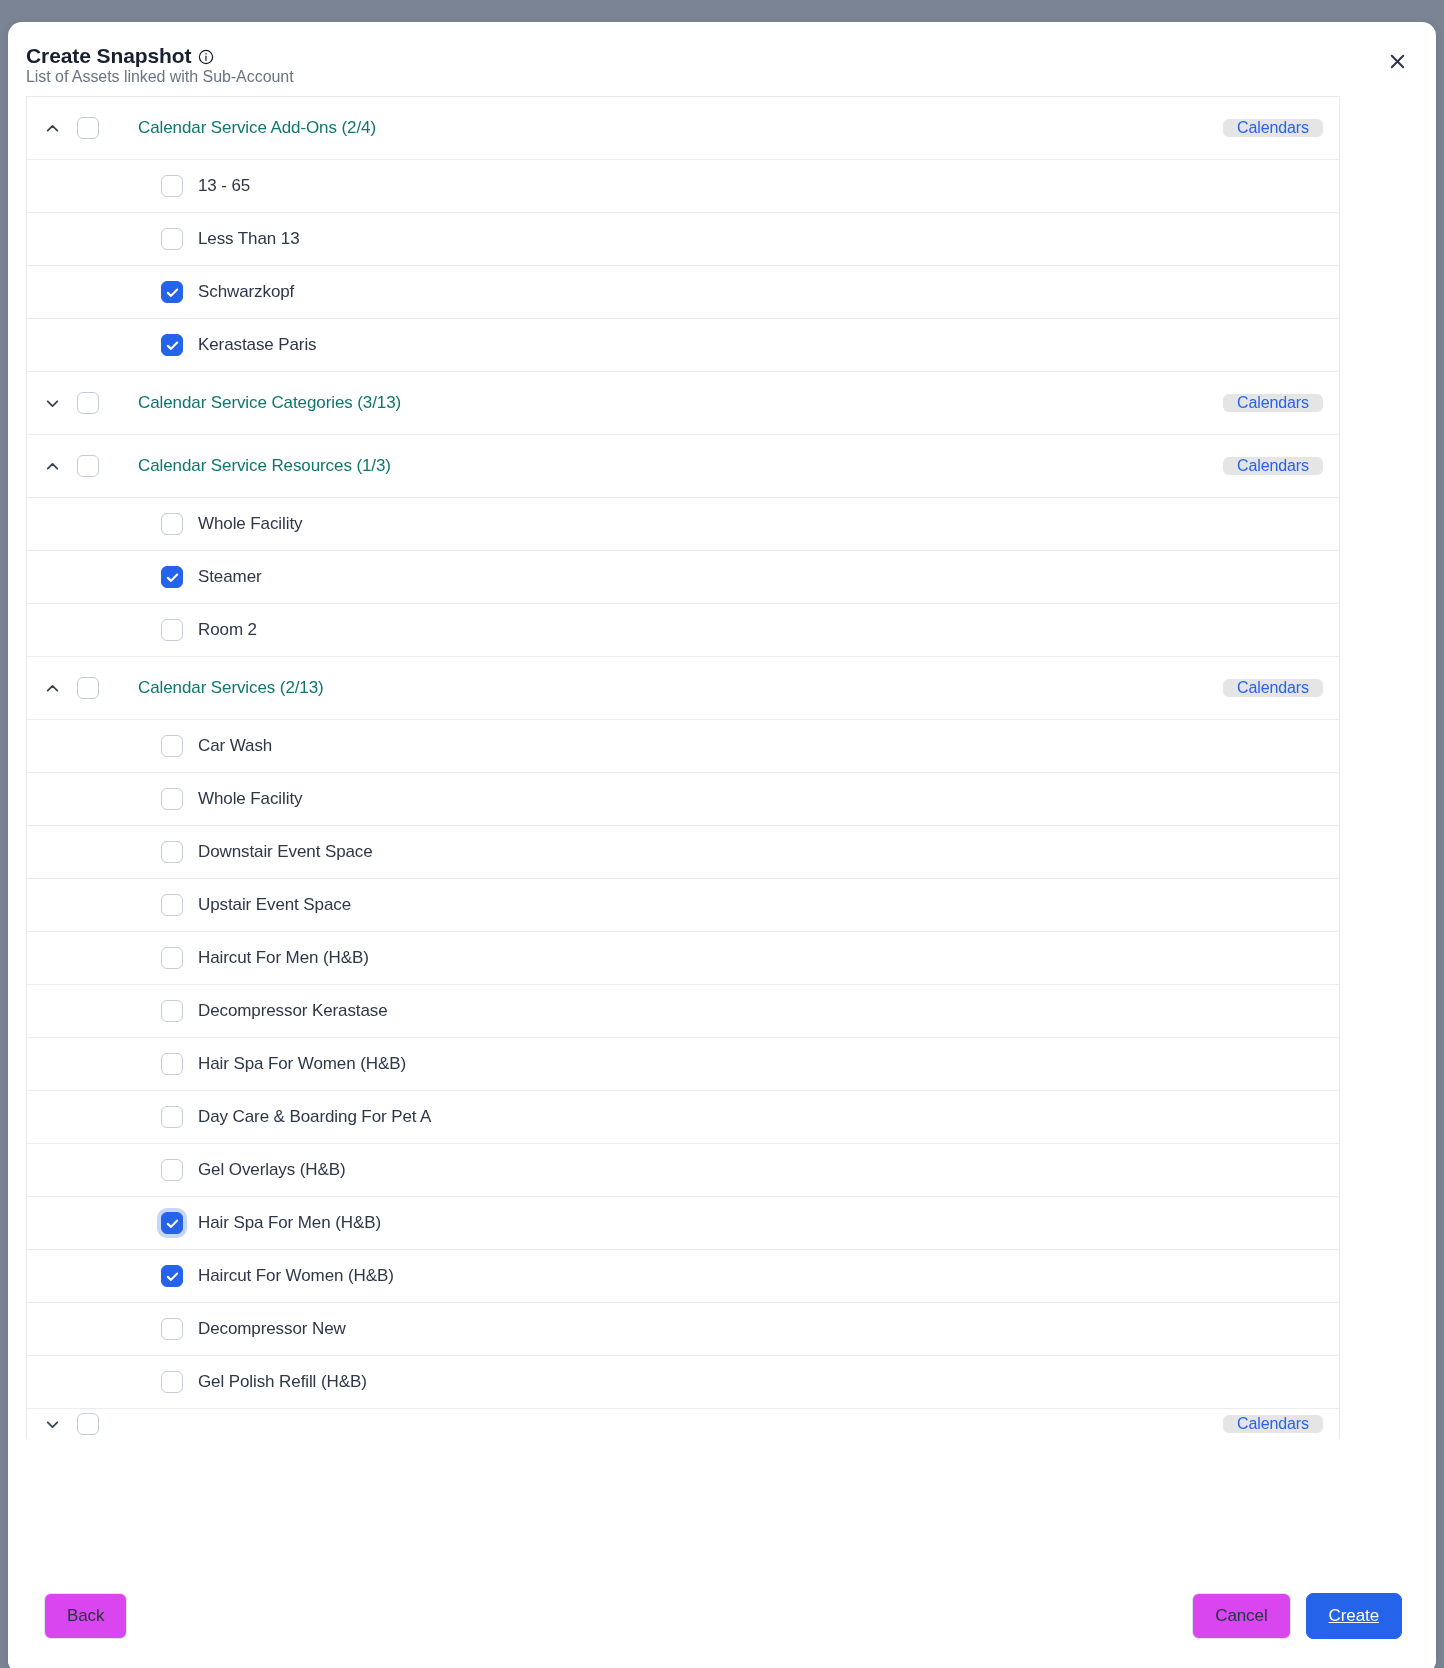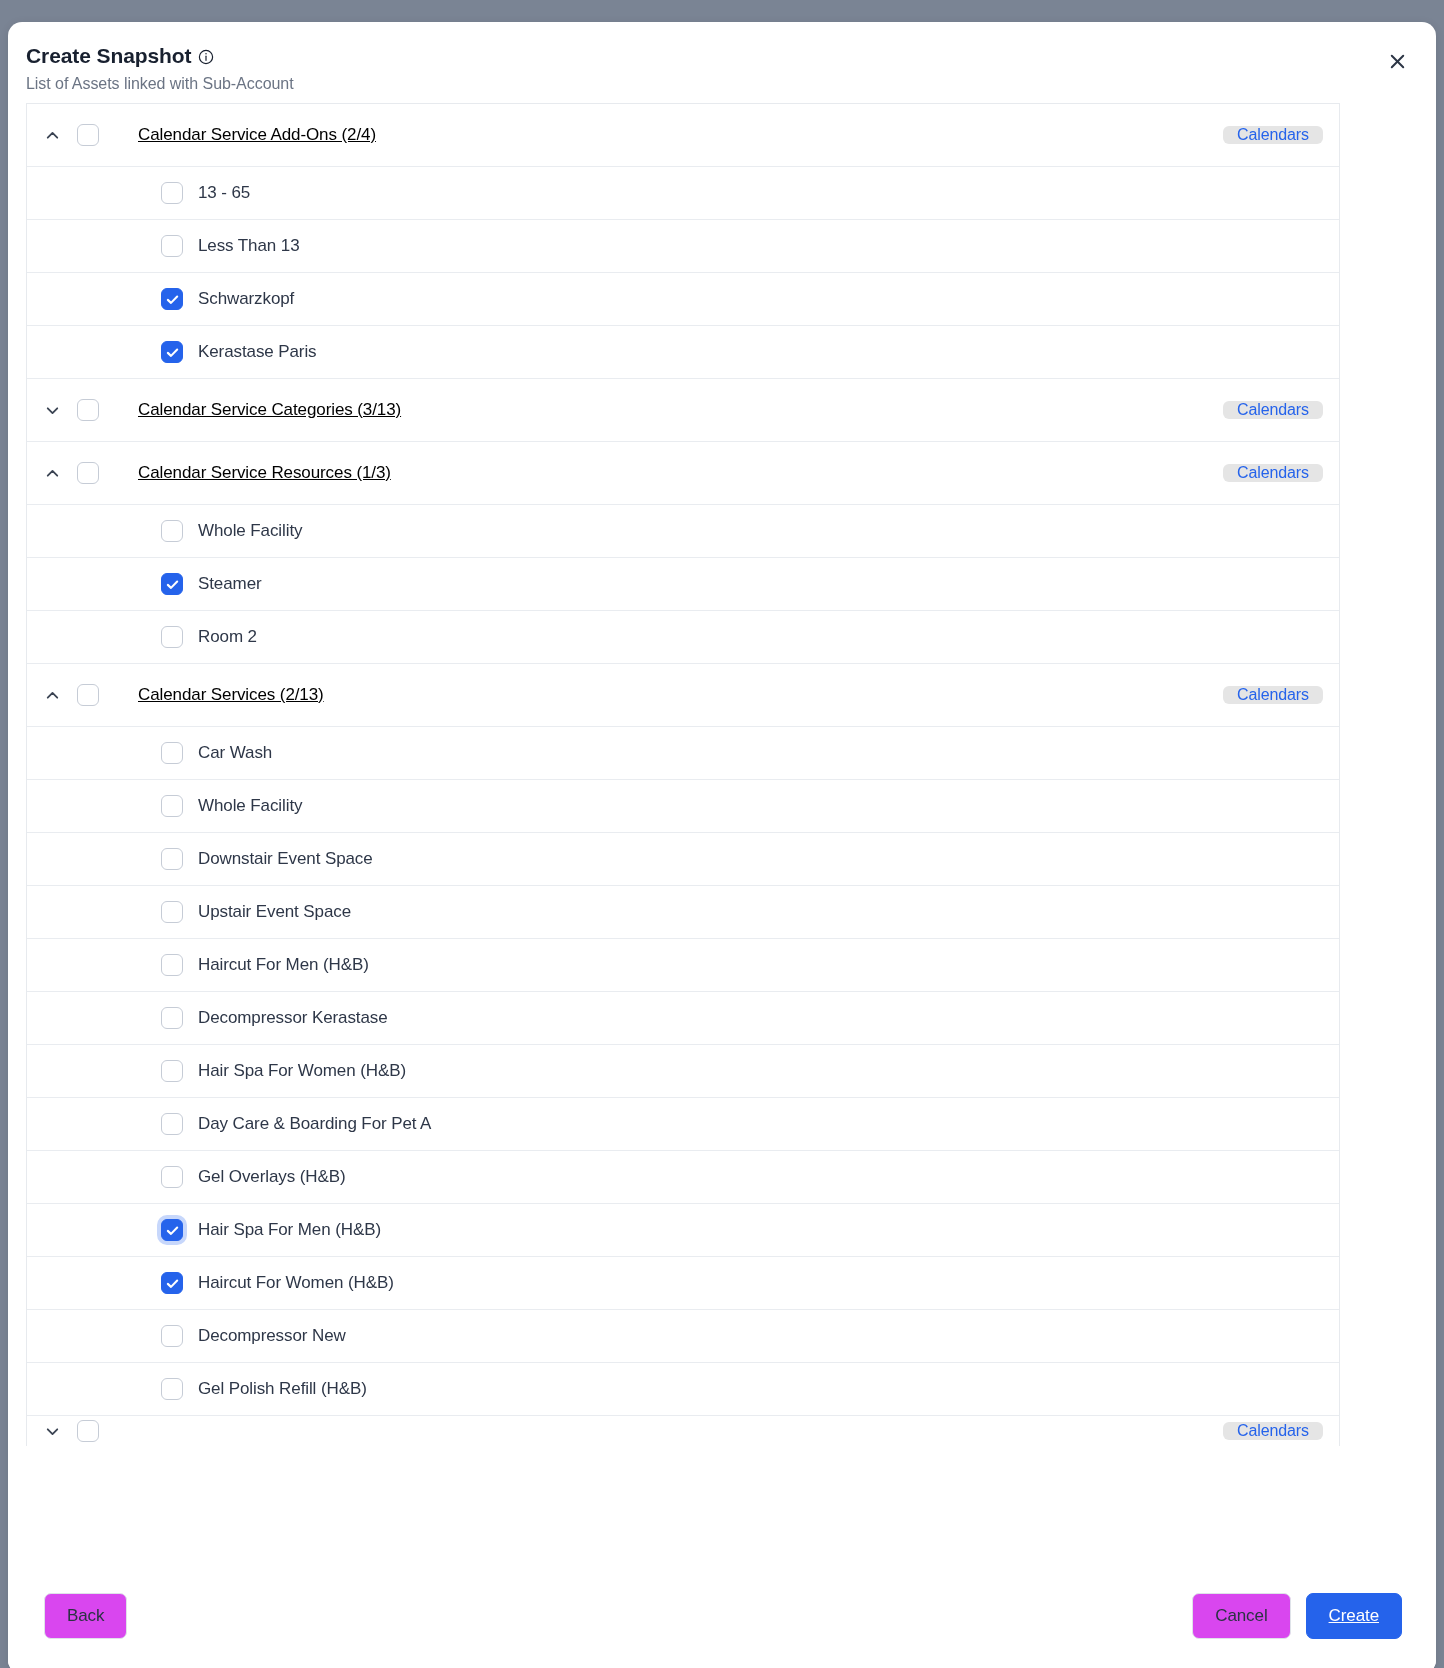--- a/index.html
+++ b/index.html
@@ -39,21 +39,20 @@
     color: #18202f;
     letter-spacing: -0.1px;
   }
   .info-icon {
     display: inline-flex;
     width: 16px; height: 16px;
     color: #18202f;
     margin-top: 2px;
   }
   .hdr-sub {
-    margin-top: 7px;
     font-size: 16px;
     color: #6b7484;
     letter-spacing: -0.05px;
   }
   .close-btn {
     position: absolute;
     top: 24px; right: 24px;
     width: 30px; height: 30px;
     display: flex; align-items: center; justify-content: center;
     cursor: pointer;
@@ -126,21 +125,21 @@
   }
 
   .label {
     flex: 1 1 auto;
     font-size: 17px;
     color: #2e3748;
     padding-left: 15px;
     letter-spacing: -0.1px;
     white-space: nowrap;
   }
-  .row.group .label { font-size: 17px; color: #000000; text-decoration: underline; }
+  .row.group .label { font-size: 17px; color: #0f766e; }
 
   .badge-cell {
     flex: 0 0 auto;
     padding-right: 16px;
   }
   .badge {
     display: inline-block;
     background: #e5e5e5;
     color: #2563eb;
     font-size: 16px;

